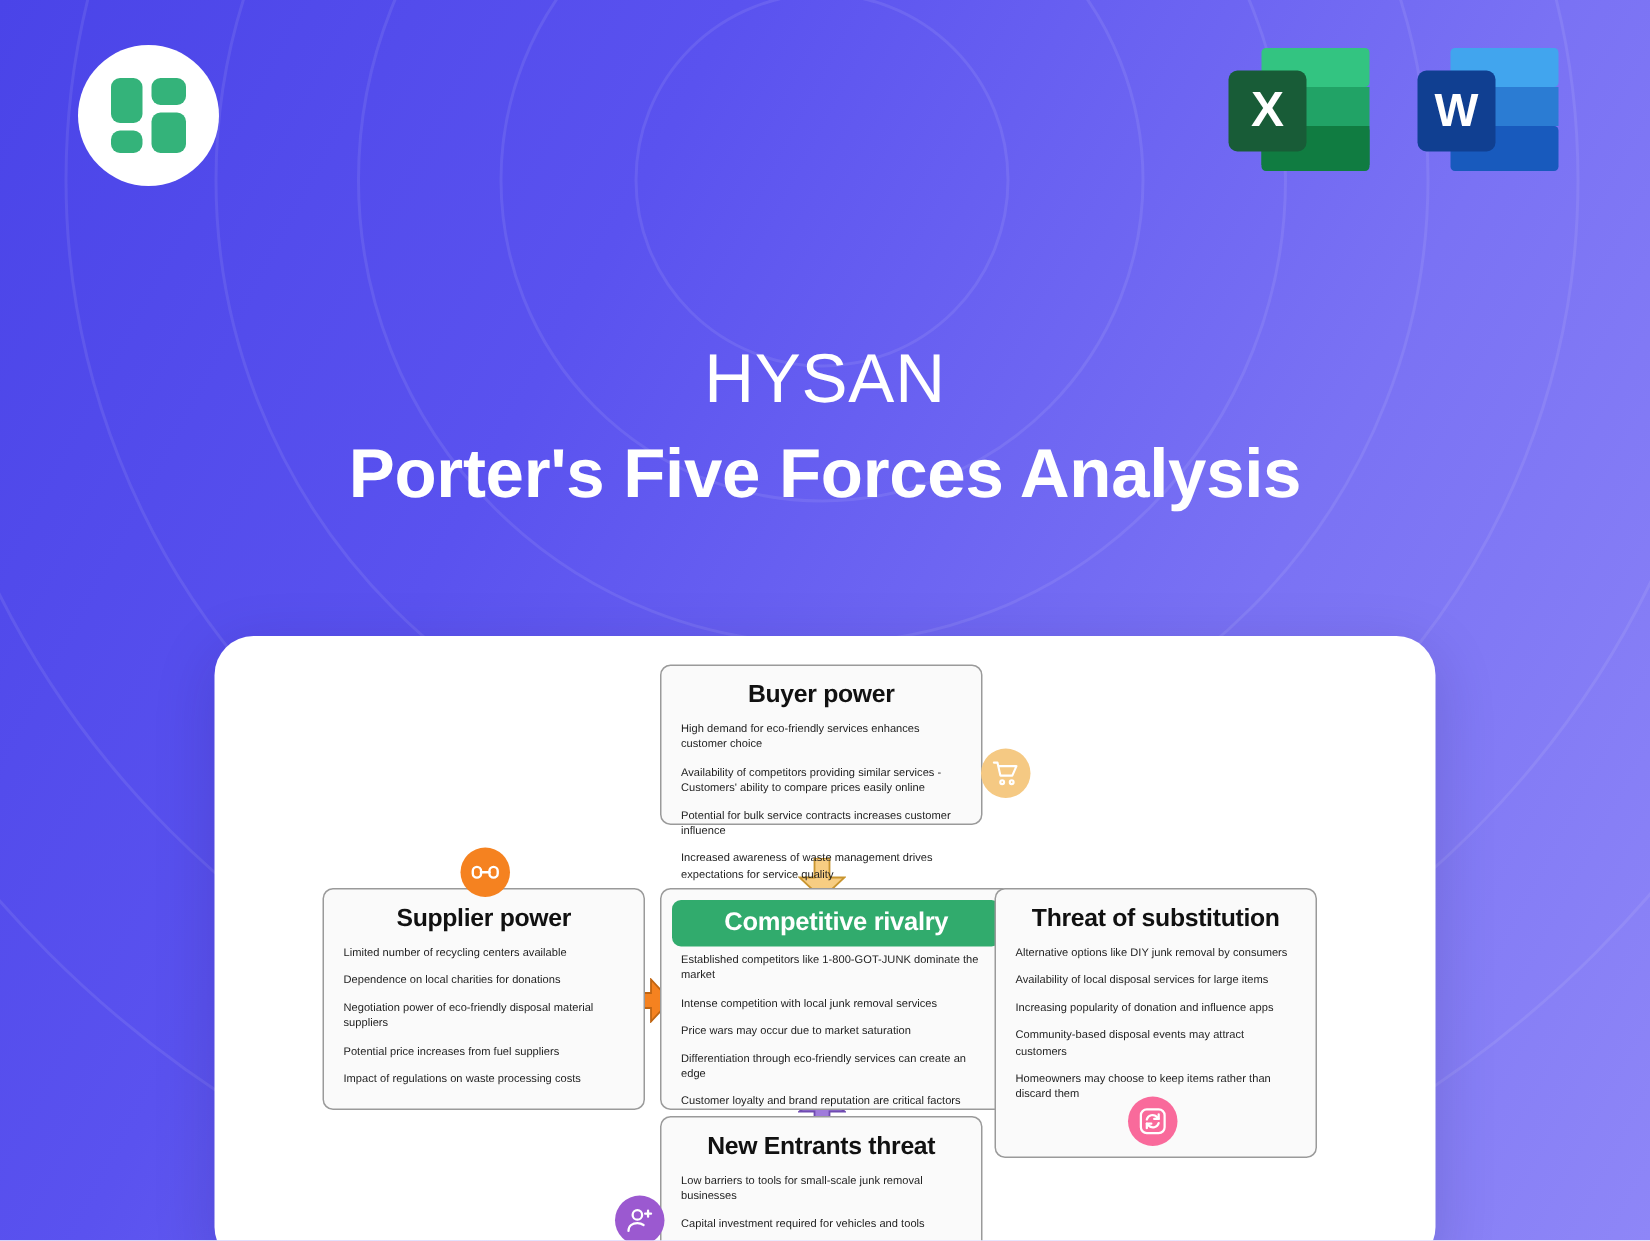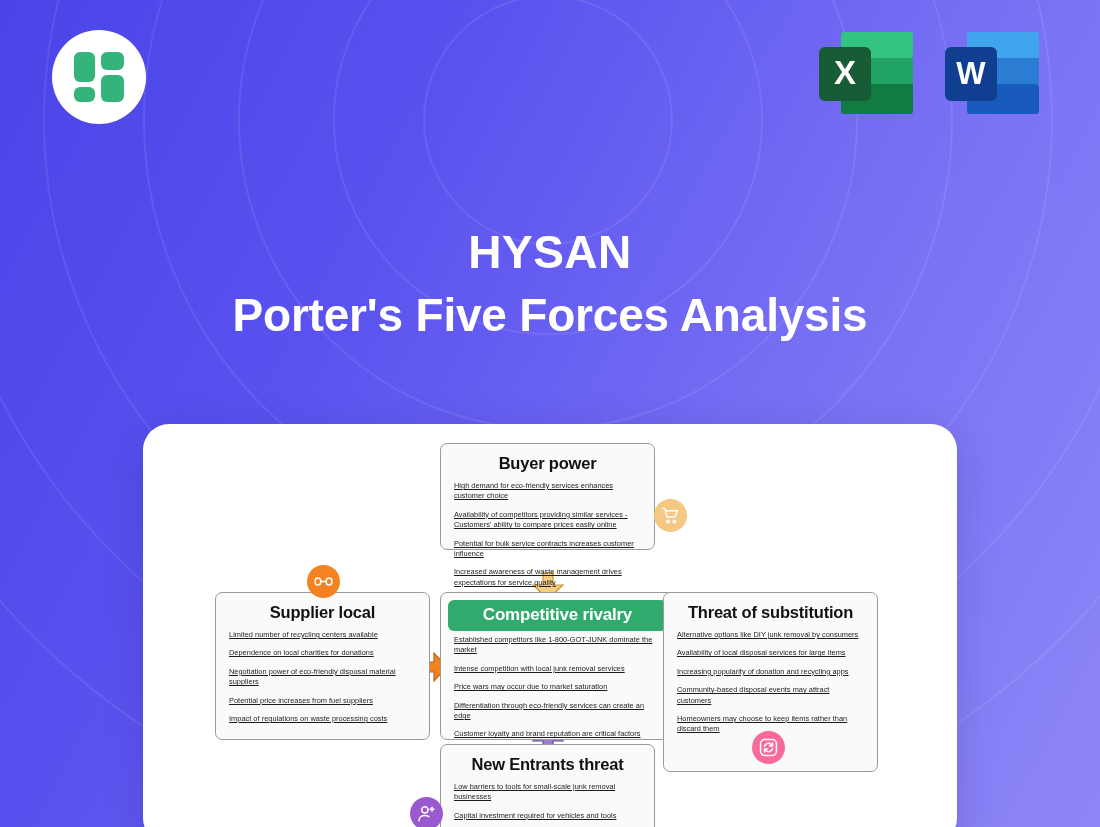--- a/index.html
+++ b/index.html
@@ -73,21 +73,21 @@
   #title-block {
     position: absolute;
     left: 0;
     right: 0;
     top: 222px;
     text-align: center;
     color: #ffffff;
   }
   #brand-title {
     font-size: 46px;
-    font-weight: bold;
+    font-weight: normal;
     letter-spacing: 0.5px;
     line-height: 60px;
   }
   #doc-title {
     font-size: 46px;
     font-weight: bold;
     letter-spacing: -0.2px;
     line-height: 66px;
   }
 
@@ -135,21 +135,20 @@
     margin-bottom: 4px;
     font-size: 17px;
   }
   .force-list { list-style: none; padding: 0 6px; }
   .force-list li {
     font-size: 7.4px;
     line-height: 10.4px;
     color: #1c1c1c;
     margin-bottom: 8px;
     letter-spacing: 0.02px;
-    text-decoration: underline;
   }
   .force-list li:last-child { margin-bottom: 0; }
 
   
   #box-buyer        { left: 297px; top: 19px;  width: 215px; height: 107px; }
   #box-supplier     { left: 72px;  top: 168px; width: 215px; height: 148px; }
   #box-rivalry      { left: 297px; top: 168px; width: 235px; height: 148px; }
   #box-substitution { left: 520px; top: 168px; width: 215px; height: 180px; }
   #box-entrants     { left: 297px; top: 320px; width: 215px; height: 143px; }
 
@@ -244,21 +243,21 @@
         <div class="force-title">Buyer power</div>
         <ul class="force-list">
           <li>High demand for eco-friendly services enhances customer choice</li>
           <li>Availability of competitors providing similar services  - Customers' ability to compare prices easily online</li>
           <li>Potential for bulk service contracts increases customer influence</li>
           <li>Increased awareness of waste management drives expectations for service quality</li>
         </ul>
       </div>
 
       <div class="force-box" id="box-supplier">
-        <div class="force-title">Supplier local</div>
+        <div class="force-title">Supplier power</div>
         <ul class="force-list">
           <li>Limited number of recycling centers available</li>
           <li>Dependence on local charities for donations</li>
           <li>Negotiation power of eco-friendly disposal material suppliers</li>
           <li>Potential price increases from fuel suppliers</li>
           <li>Impact of regulations on waste processing costs</li>
         </ul>
       </div>
 
       <div class="force-box" id="box-rivalry">
@@ -270,21 +269,21 @@
           <li>Differentiation through eco-friendly services can create an edge</li>
           <li>Customer loyalty and brand reputation are critical factors</li>
         </ul>
       </div>
 
       <div class="force-box" id="box-substitution">
         <div class="force-title">Threat of substitution</div>
         <ul class="force-list">
           <li>Alternative options like DIY junk removal by consumers</li>
           <li>Availability of local disposal services for large items</li>
-          <li>Increasing popularity of donation and recycling apps</li>
+          <li>Increasing popularity of donation and influence apps</li>
           <li>Community-based disposal events may attract customers</li>
           <li>Homeowners may choose to keep items rather than discard them</li>
         </ul>
       </div>
 
       <div class="force-box" id="box-entrants">
         <div class="force-title">New Entrants threat</div>
         <ul class="force-list">
           <li>Low barriers to tools for small-scale junk removal businesses</li>
           <li>Capital investment required for vehicles and tools</li>

